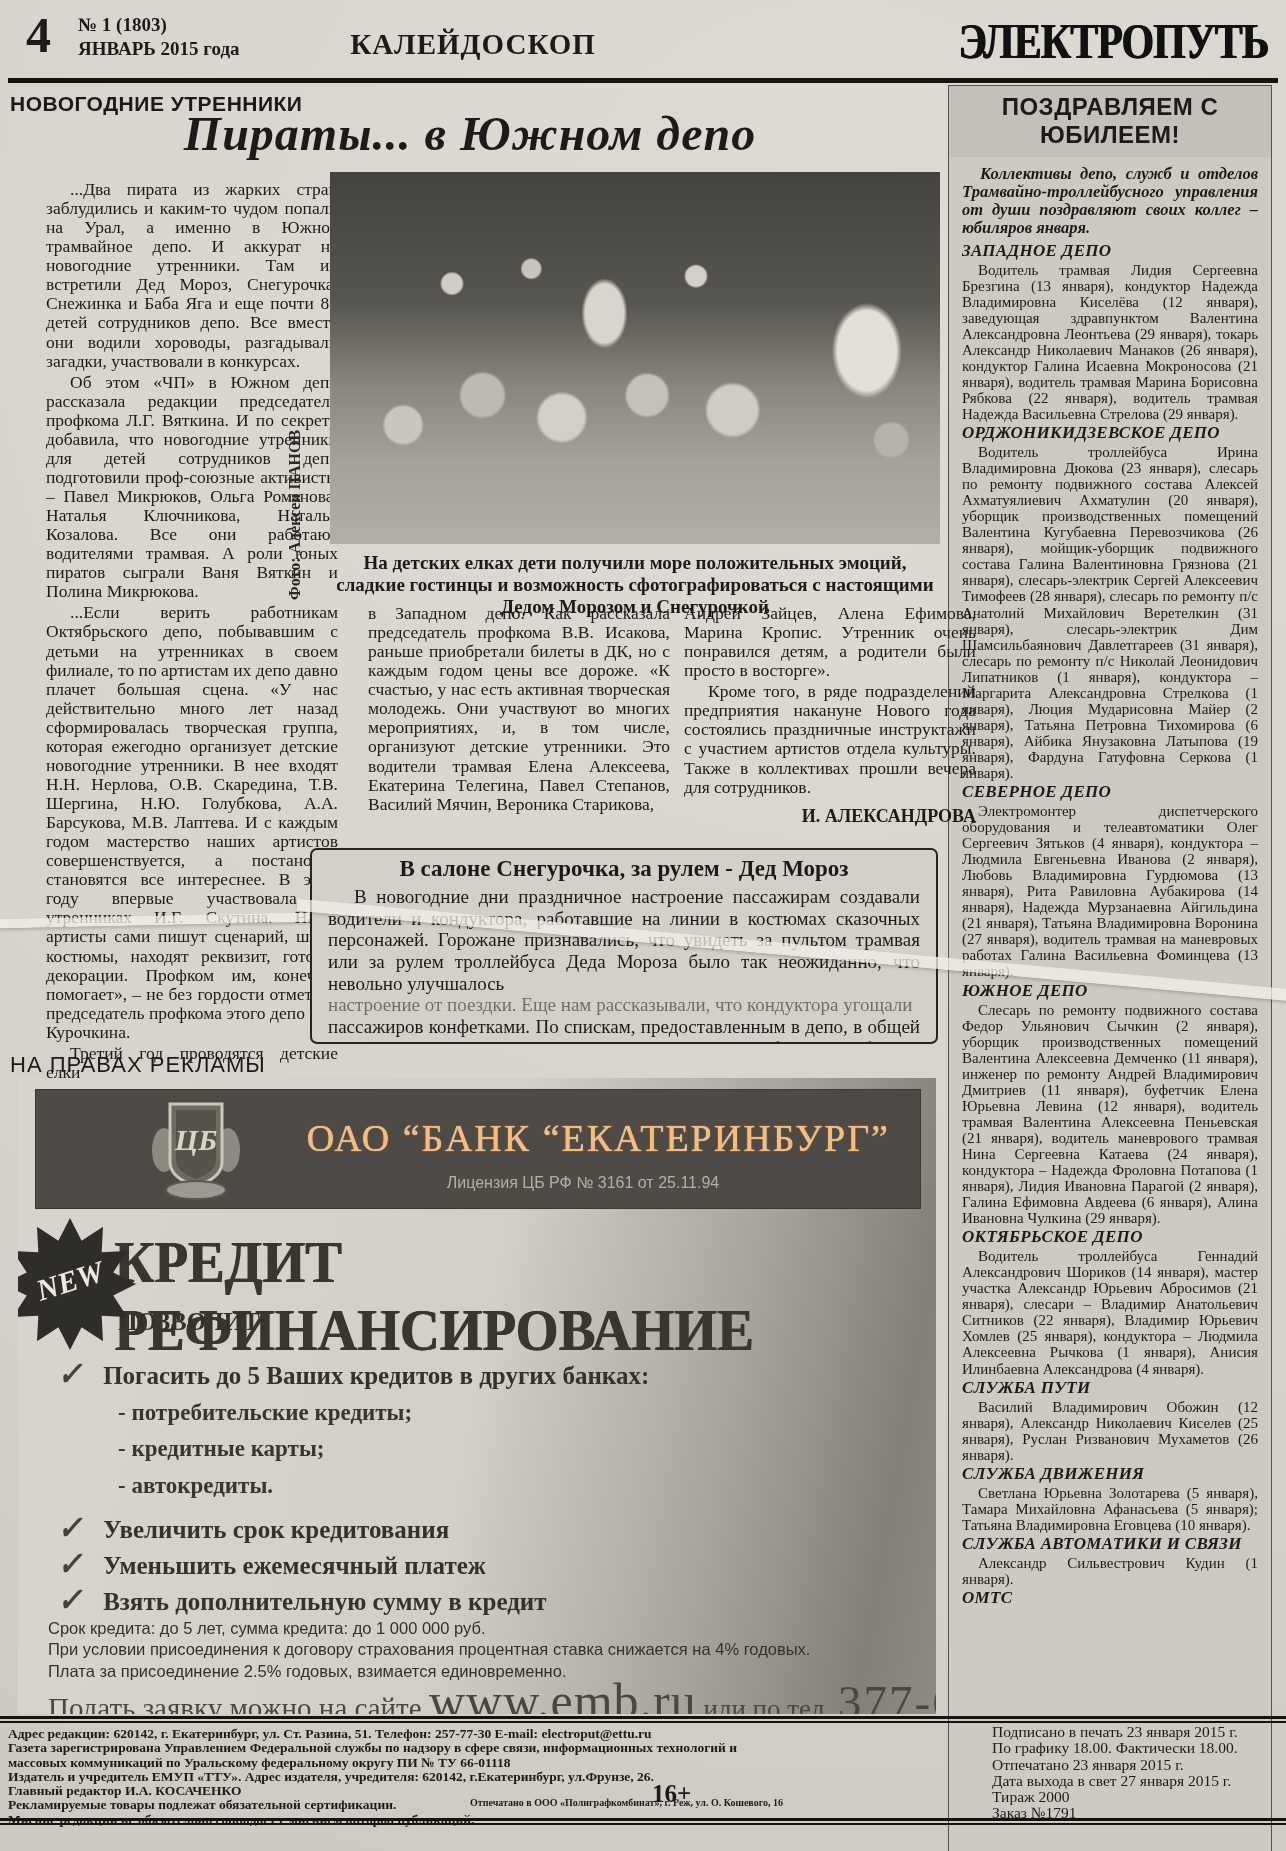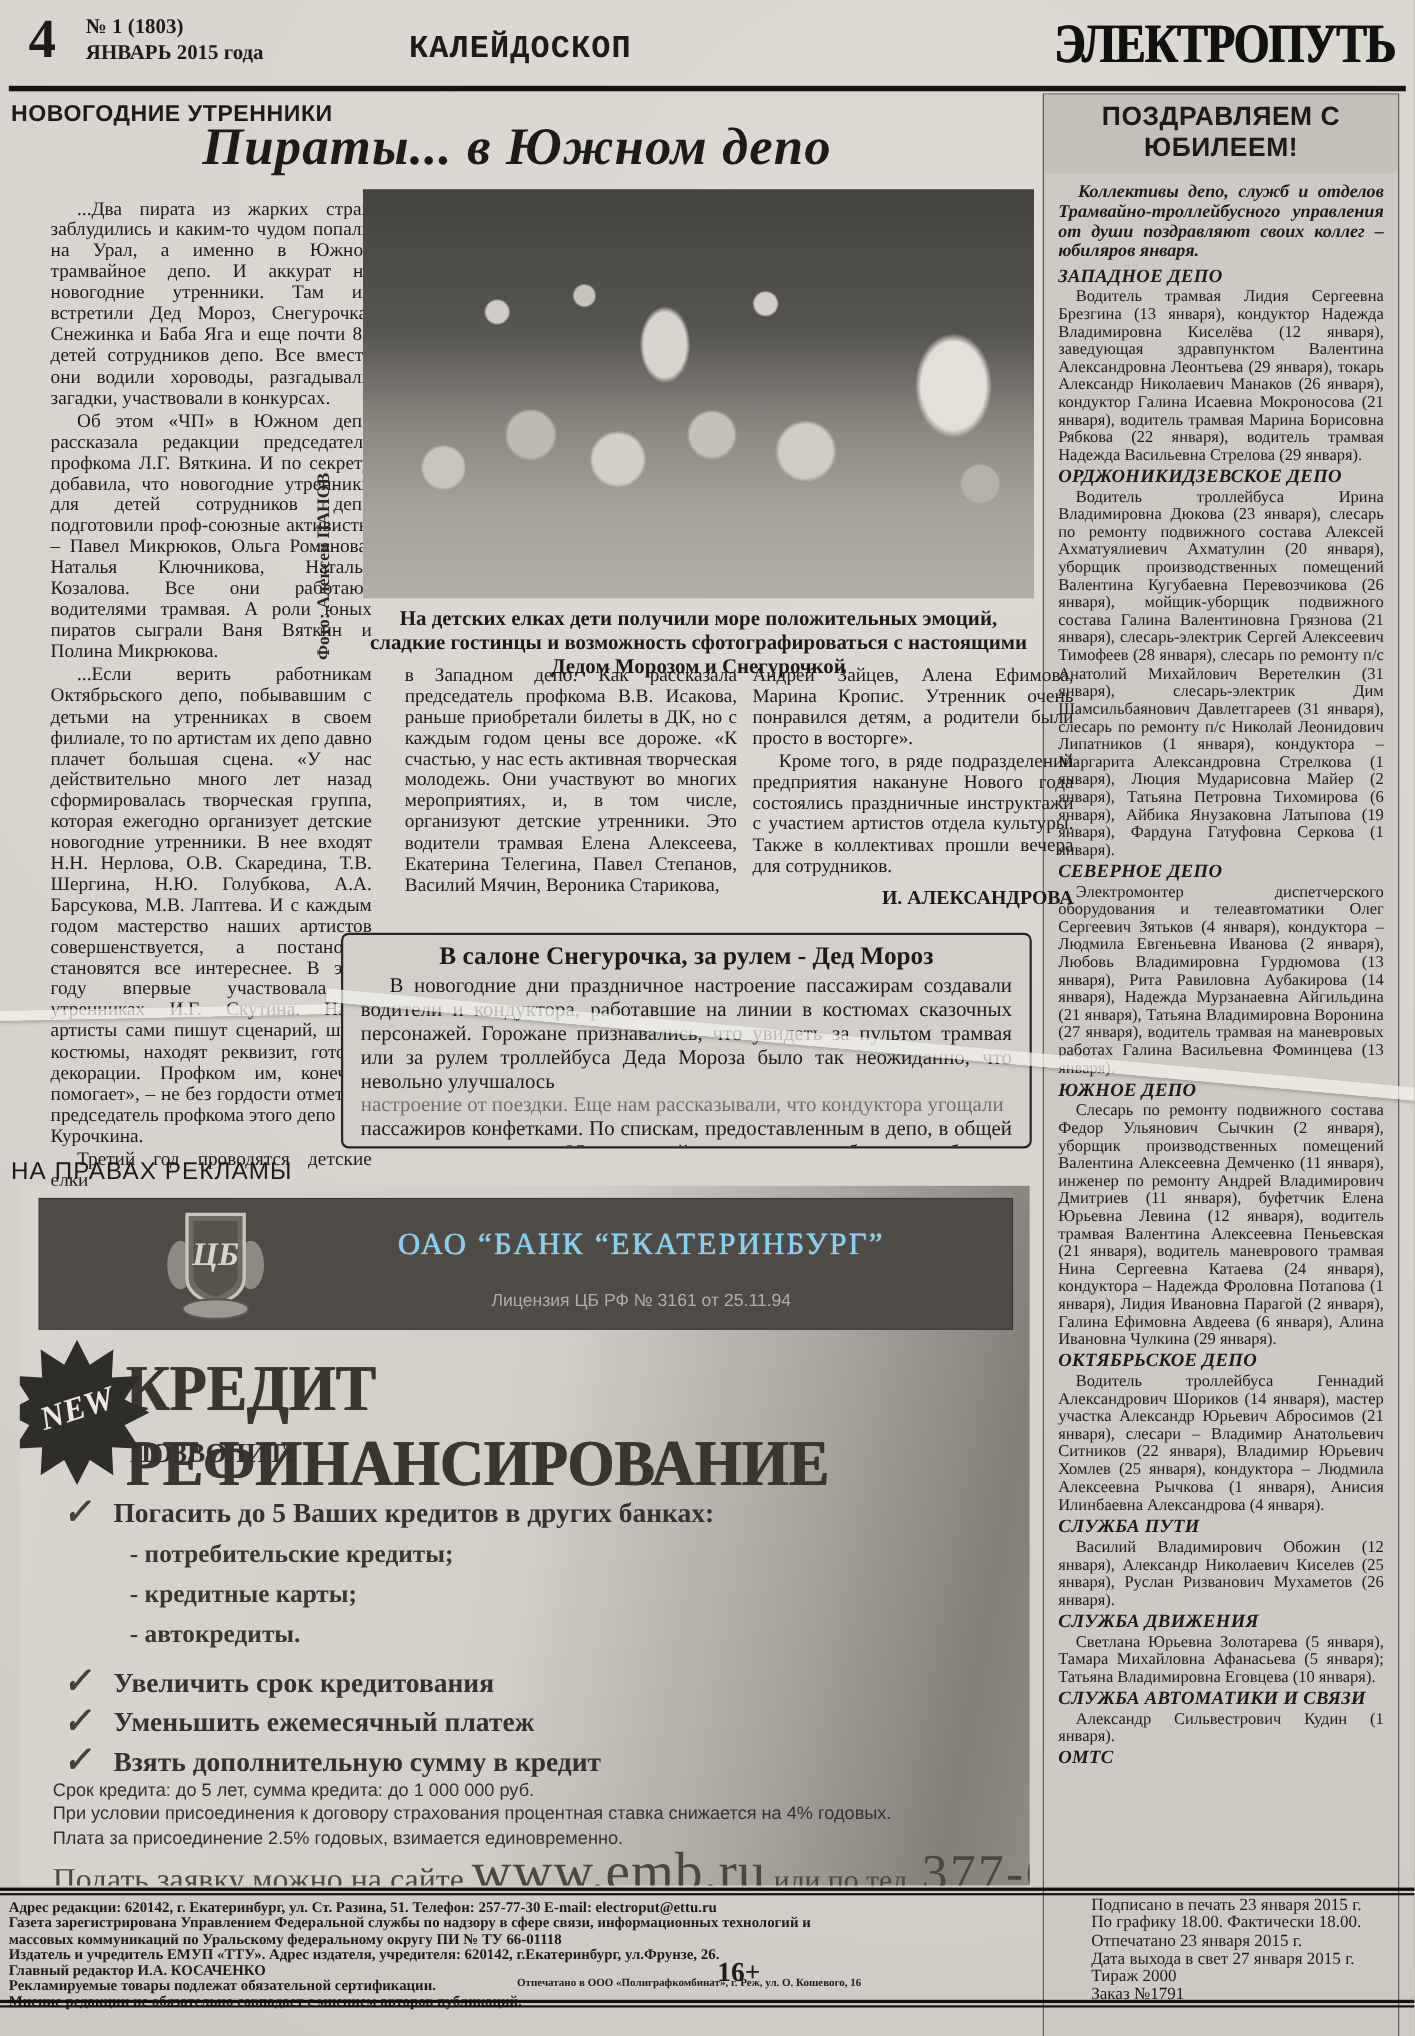--- a/index.html
+++ b/index.html
@@ -7,21 +7,21 @@
     position:relative;width:1286px;height:1851px;margin:0 auto;
     background:radial-gradient(circle at 65% 15%, #dedbd4 0%, #d7d4cd 55%, #ccc9c2 100%);
     font-family:"Liberation Serif", serif;color:#1c1b19;overflow:hidden;
   }
   
   .hdr{position:absolute;top:6px;left:0;right:0;height:72px;}
   .pgnum{position:absolute;left:26px;top:4px;font-size:50px;font-weight:bold;line-height:1;}
   .issue{position:absolute;left:78px;top:8px;font-size:19px;font-weight:bold;}
   .idate{position:absolute;left:78px;top:32px;font-size:19px;font-weight:bold;}
   .secname{position:absolute;left:0;right:340px;top:22px;text-align:center;
-    font-family:Liberation Mono, monospace;font-size:29px;font-weight:bold;letter-spacing:1px;}
+    font-family:Liberation Serif, serif;font-size:29px;font-weight:bold;letter-spacing:1px;}
   .masthead{position:absolute;right:18px;top:6px;font-size:42px;font-weight:bold;
     transform:scaleY(1.2);transform-origin:top right;letter-spacing:-1px;
     text-shadow:1px 0 0 #111;color:#111;}
   .rule1{position:absolute;top:78px;left:8px;right:8px;height:5px;background:#151412;}
   .kicker{position:absolute;left:10px;top:92px;font-family:"Liberation Sans",sans-serif;
     font-size:21px;font-weight:bold;letter-spacing:.5px;}
   
   .title{position:absolute;left:0;top:106px;width:940px;text-align:center;
     font-size:48px;font-weight:bold;font-style:italic;letter-spacing:1px;}
   .bodytext{font-size:17.5px;line-height:1.09;text-align:justify;margin-left:36px;}
@@ -72,22 +72,22 @@
   .jub .sect{font-size:15px;line-height:1.07;text-align:justify;margin:0 0 1px;text-indent:16px;}
   
   .adlabel{position:absolute;left:10px;top:1052px;font-family:"Liberation Sans",sans-serif;
     font-size:22px;font-weight:normal;letter-spacing:1px;}
   .ad{position:absolute;left:18px;top:1078px;width:918px;height:636px;box-sizing:border-box;
     background:linear-gradient(100deg,#d8d5ce 0%,#d2cfc8 50%,#a9a69f 74%,#83807a 92%,#8e8b85 100%);
     overflow:hidden;}
   .banner{position:absolute;left:18px;top:12px;width:884px;height:118px;background:#4e4b46;
     box-shadow:0 0 0 1px #3a3833;}
   .emblem{position:absolute;left:112px;top:8px;}
-  .bankname{position:absolute;left:240px;right:30px;top:26px;text-align:center;font-size:28px;
-    color:#7dd3fc;letter-spacing:2px;text-shadow:0 0 1px #efece2;}
+  .bankname{position:absolute;left:240px;right:30px;top:26px;text-align:right;font-size:38px;
+    color:#fdba74;letter-spacing:2px;text-shadow:0 0 1px #efece2;}
   .license{position:absolute;left:240px;right:30px;top:84px;text-align:center;
     font-family:"Liberation Sans",sans-serif;font-size:16px;color:#b2afa5;}
   .star{position:absolute;left:-14px;top:140px;width:132px;height:132px;background:#2f2d29;
     clip-path:polygon(50% 0%,58.8% 17.2%,75% 6.7%,74% 26%,93.3% 25%,82.8% 41.2%,100% 50%,
       82.8% 58.8%,93.3% 75%,74% 74%,75% 93.3%,58.8% 82.8%,50% 100%,41.2% 82.8%,25% 93.3%,
       26% 74%,6.7% 75%,17.2% 58.8%,0% 50%,17.2% 41.2%,6.7% 25%,26% 26%,25% 6.7%,41.2% 17.2%);
     z-index:2;}
   .star span{position:absolute;left:0;right:0;top:46px;text-align:center;color:#eceade;
     font-size:30px;font-weight:bold;font-style:italic;transform:rotate(-18deg);display:block;
     font-family:"Liberation Serif",serif;}

